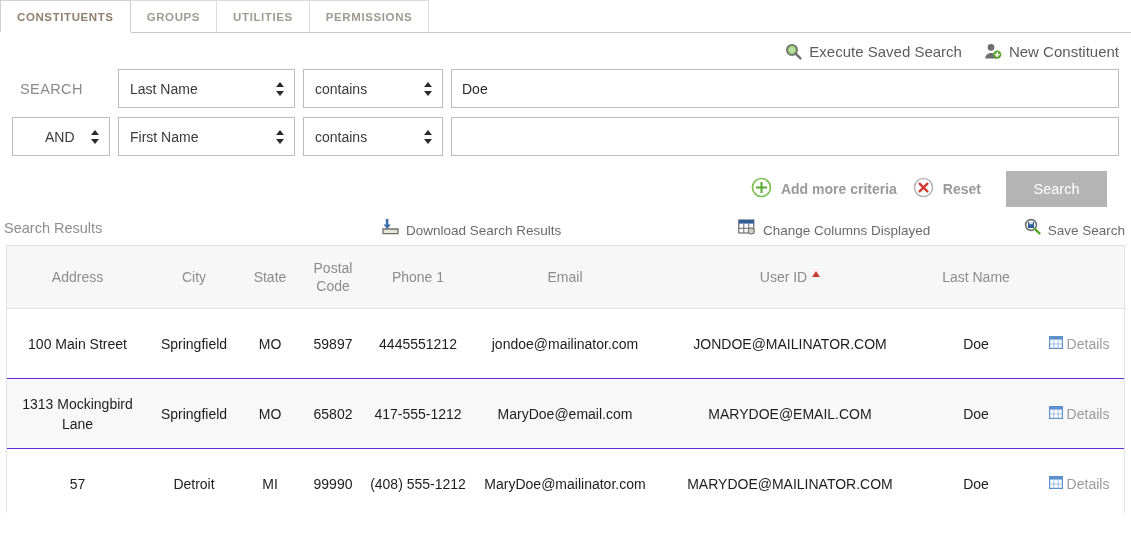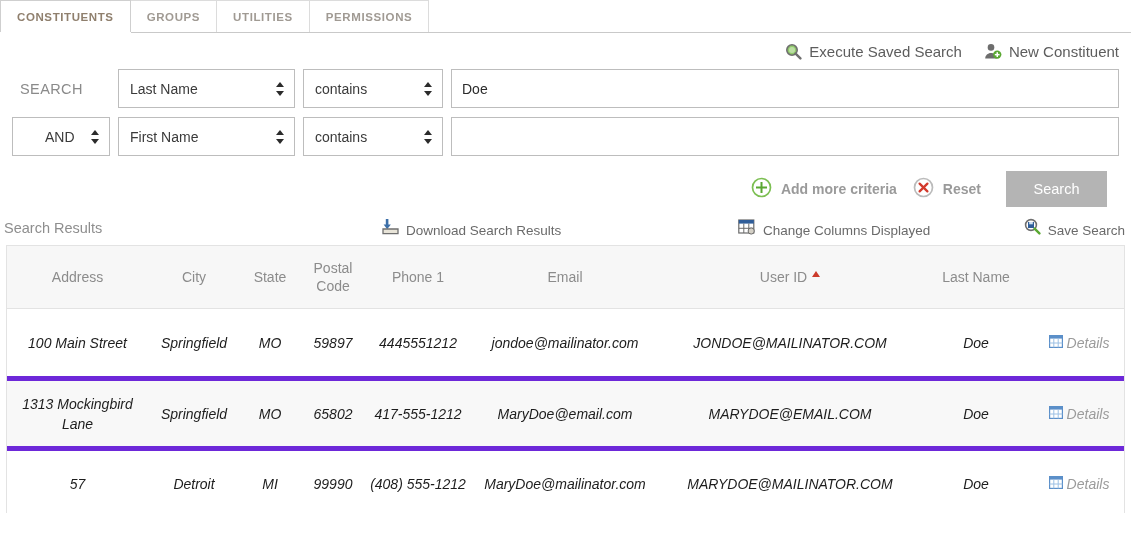--- a/index.html
+++ b/index.html
@@ -265,23 +265,22 @@
   }
   table.grid tbody td {
     font-size: 14px;
     color: #1d1d1d;
     text-align: center;
     vertical-align: middle;
     padding: 10px 4px;
     height: 70px;
     box-sizing: border-box;
     line-height: 20px;
-    border-bottom: 5px solid #6d28d9;
+    border-bottom: 1px solid #6d28d9;
     word-wrap: break-word;
-    font-style: italic;
   }
   tbody tr.alt td { background: #f8f8f8; }
   tbody tr td { background: #ffffff; }
   .details {
     display: inline-flex;
     align-items: center;
     gap: 4px;
     color: #9b9b9b;
     font-size: 14px;
     cursor: pointer;

